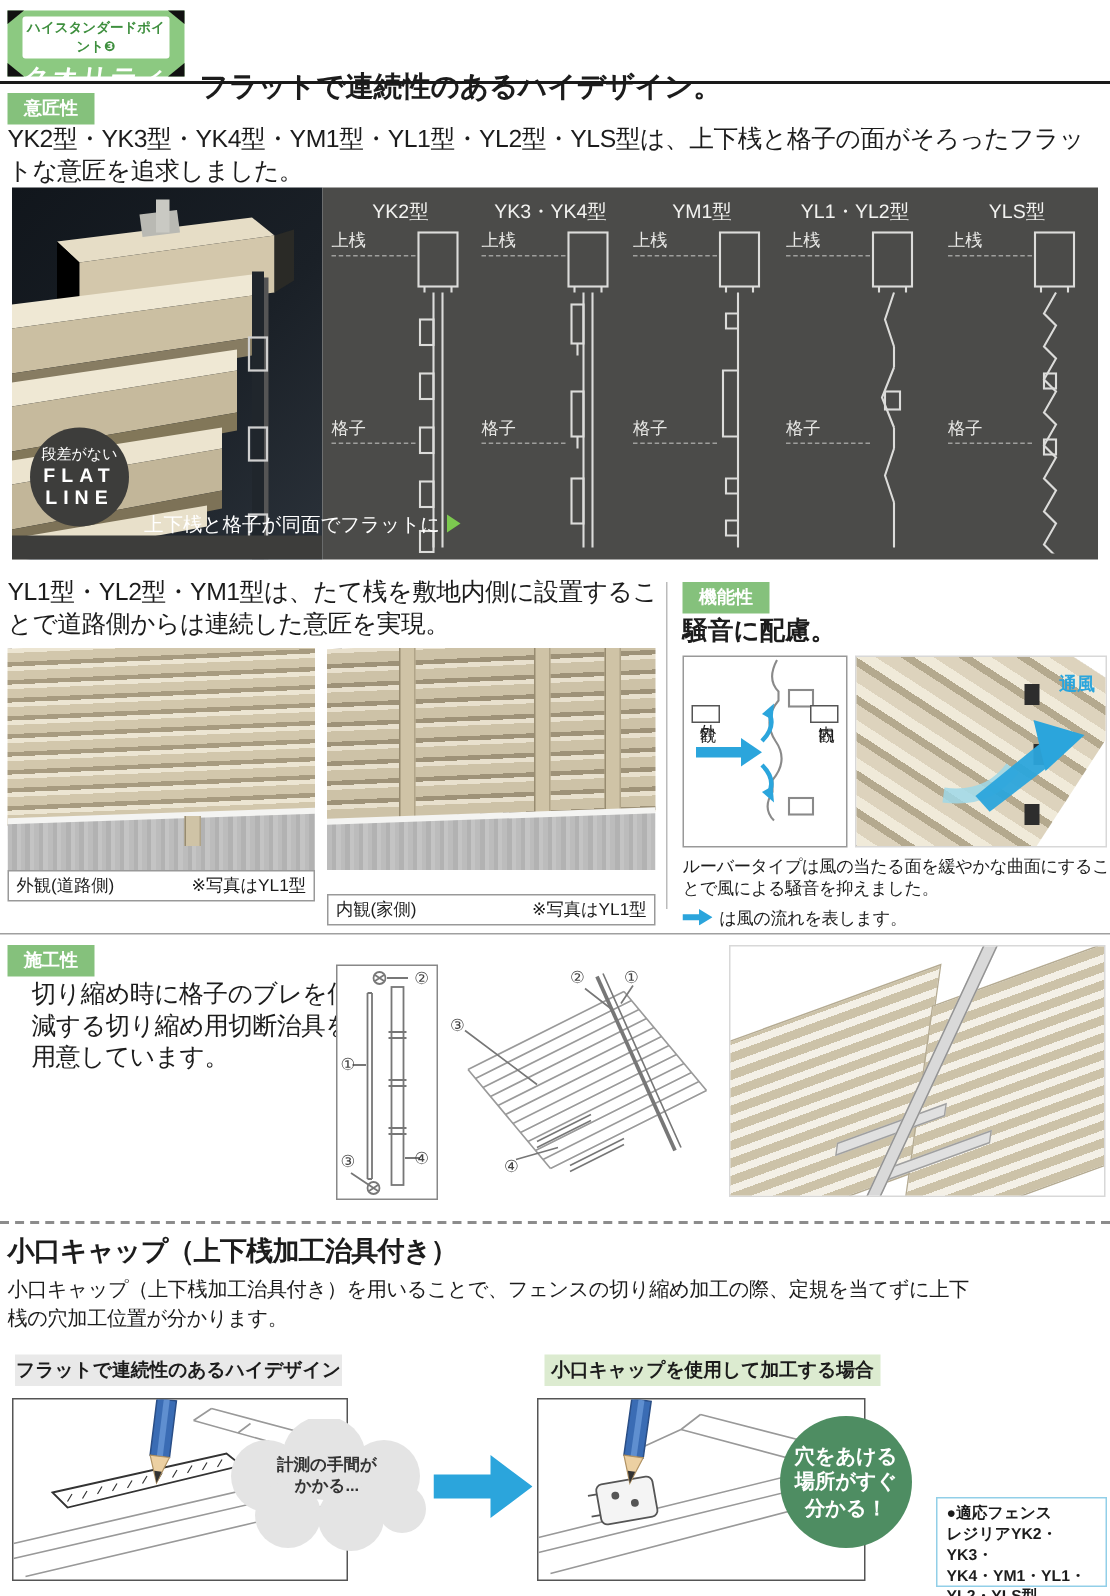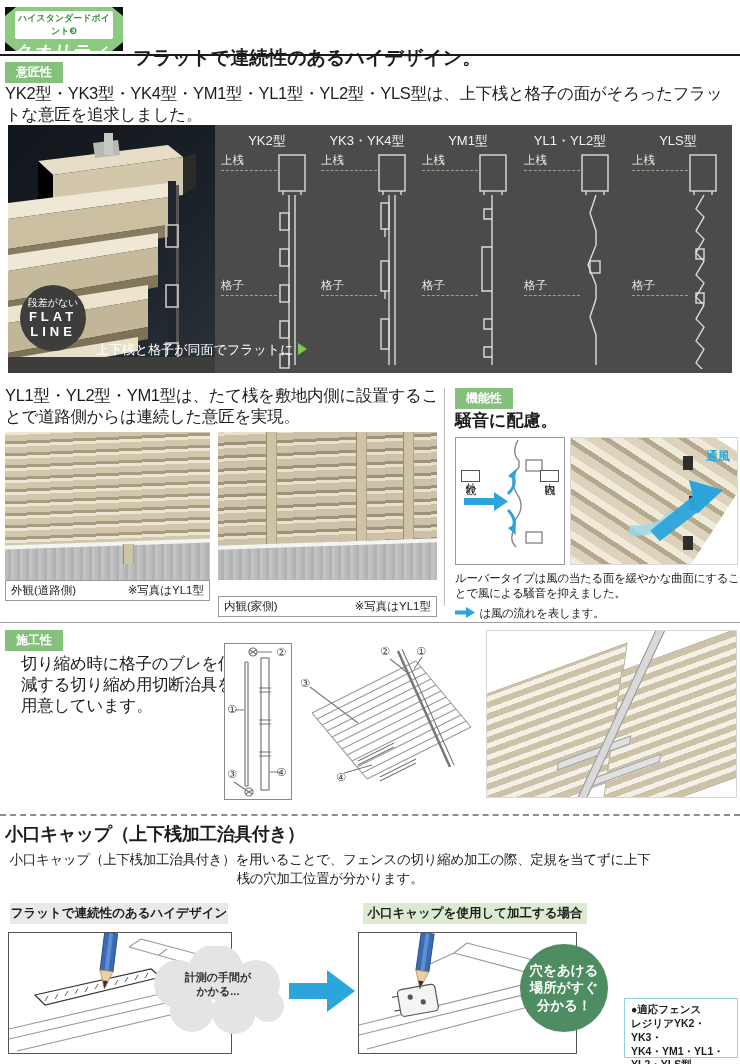--- a/index.html
+++ b/index.html
@@ -354,21 +354,21 @@
   <div class="abs photo3" style="left:486px; top:630px; width:251px; height:168px;">
     <div class="panel3" style="left:-34px; top:48px; width:170px; height:125px;"></div>
     <div class="panel3" style="left:118px; top:18px; width:175px; height:140px;"></div>
     <div class="smallbar" style="left:68px; top:118px; width:78px; height:8px;"></div>
     <div class="smallbar" style="left:98px; top:136px; width:78px; height:8px;"></div>
     <div class="jigbar" style="left:128px; top:-18px; width:9px; height:210px;"></div>
   </div>
 
   <div class="abs dashrule"></div>
   <div class="abs cap-title" style="left:5px; top:822px;">小口キャップ（上下桟加工治具付き）</div>
-  <div class="abs cap-para" style="left:5px; top:851px; width:650px;text-align:center;">小口キャップ（上下桟加工治具付き）を用いることで、フェンスの切り縮め加工の際、定規を当てずに上下桟の穴加工位置が分かります。</div>
+  <div class="abs cap-para" style="left:5px; top:851px; width:650px;">小口キャップ（上下桟加工治具付き）を用いることで、フェンスの切り縮め加工の際、定規を当てずに上下桟の穴加工位置が分かります。</div>
 
   <div class="abs caselab case-gray" style="left:10px; top:903px; width:218px;">フラットで連続性のあるハイデザイン</div>
   <div class="abs caselab case-green" style="left:363px; top:903px; width:224px;">小口キャップを使用して加工する場合</div>
 
   <div class="abs artbox" style="left:8px; top:932px; width:224px; height:122px;">
     <svg width="222" height="120" viewBox="0 0 222 120">
       <g fill="none" stroke="#999" stroke-width="1.1">
         <path d="M0,96 L190,52 M0,106 L200,60 M8,118 L212,70 M120,14 L220,42 M132,6 L222,30 M120,14 L132,6 M150,22 L158,16"></path>
       </g>
       <polygon points="26,62 142,36 152,44 36,72" fill="#fff" stroke="#333" stroke-width="1.2"></polygon>

